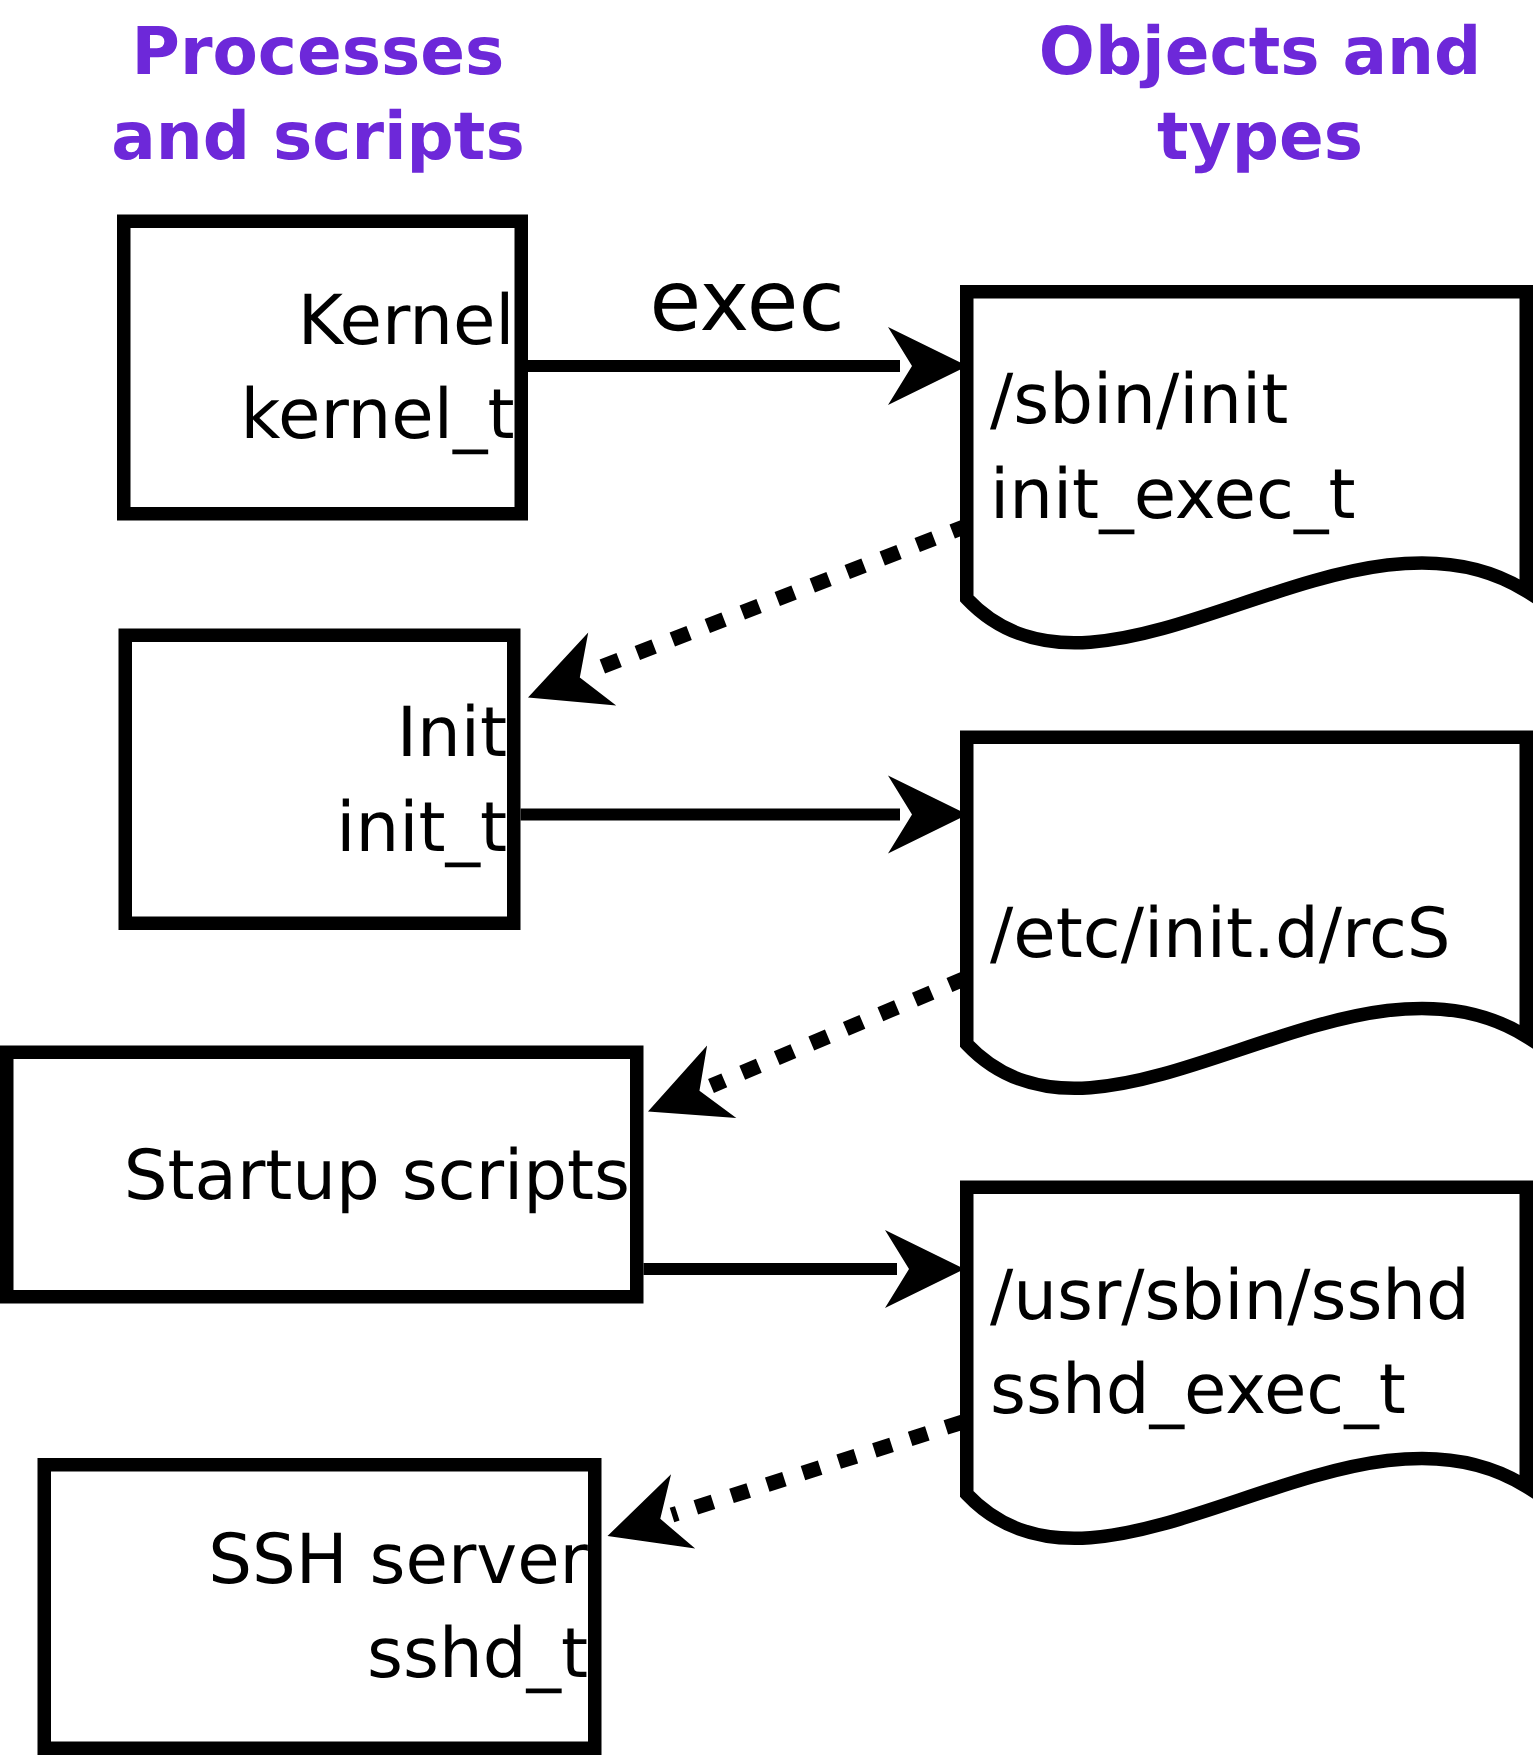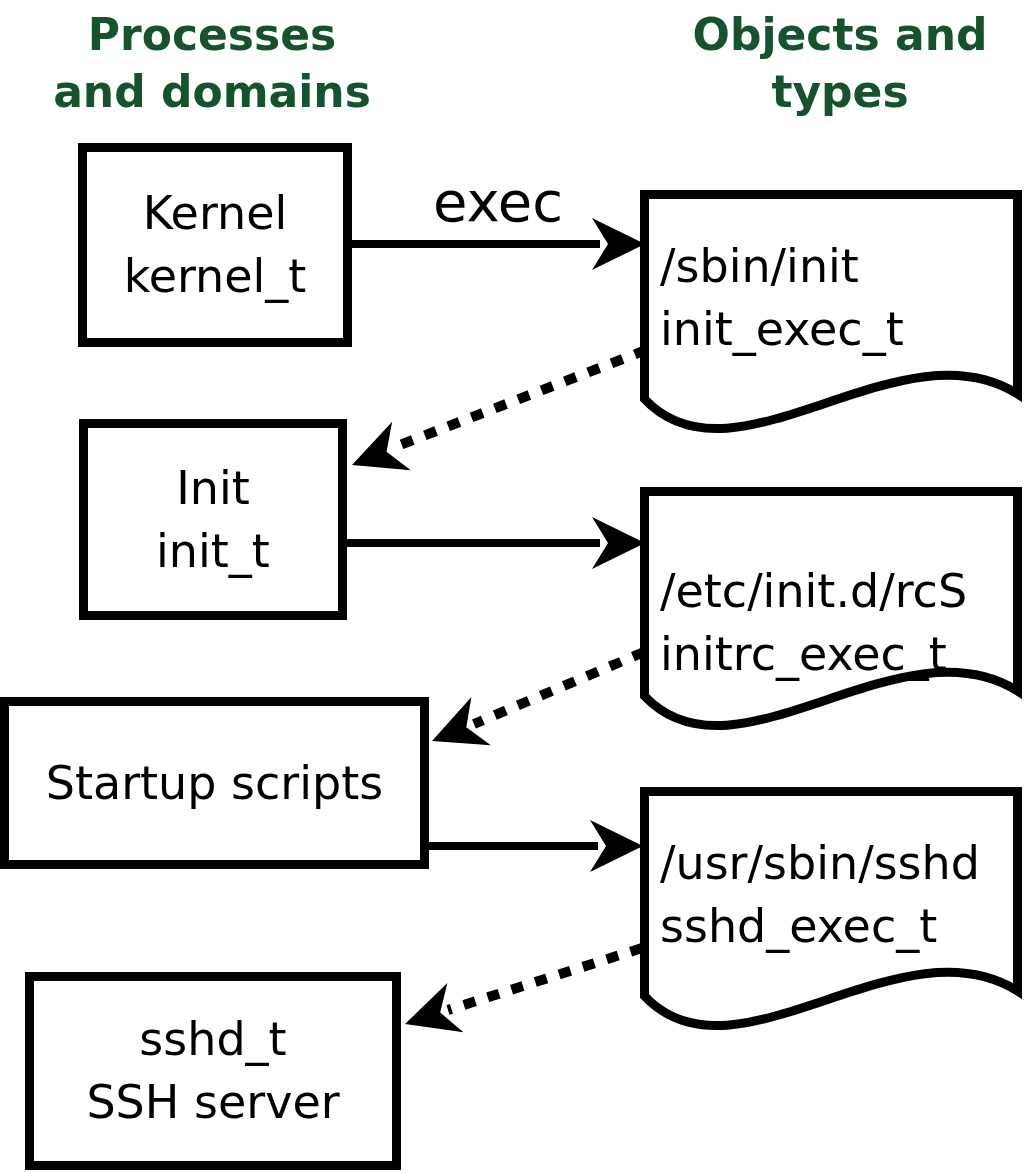--- a/index.html
+++ b/index.html
@@ -20,30 +20,30 @@
     position: absolute;
     left: 0;
     top: 0;
   }
   .col-header {
     position: absolute;
     text-align: center;
     font-weight: bold;
     font-size: 44px;
     line-height: 57px;
-    color: #14532d;
+    color: #6d28d9;
   }
   .process-box {
     position: absolute;
     box-sizing: border-box;
     border: 9px solid #000;
     background: #fff;
     display: flex;
     flex-direction: column;
-    align-items: center;
+    align-items: flex-end;
     justify-content: center;
     font-size: 46px;
     line-height: 63px;
     text-align: center;
   }
   .doc-text {
     position: absolute;
     display: flex;
     flex-direction: column;
     align-items: flex-start;
@@ -99,50 +99,49 @@
       <polygon points="0,0 -53,-26 -37,0 -53,26" transform="translate(432,741) rotate(158)" fill="#000"></polygon>
     </g>
     <g>
       <line x1="642" y1="948" x2="448" y2="1010" stroke="#000" stroke-width="10" stroke-dasharray="12 13"></line>
       <polygon points="0,0 -53,-26 -37,0 -53,26" transform="translate(405,1024) rotate(162)" fill="#000"></polygon>
     </g>
   </svg>
 
   <div class="col-header" style="left:12px; top:6px; width:400px;">
     <div>Processes</div>
-    <div>and domains</div>
+    <div>and scripts</div>
   </div>
   <div class="col-header" style="left:645px; top:6px; width:390px;">
     <div>Objects and</div>
     <div>types</div>
   </div>
 
   <div class="process-box" style="left:78px; top:143px; width:274px; height:204px;">
     <div>Kernel</div>
     <div>kernel_t</div>
   </div>
   <div class="process-box" style="left:79px; top:419px; width:268px; height:201px;">
     <div>Init</div>
     <div>init_t</div>
   </div>
   <div class="process-box" style="left:0px; top:697px; width:429px; height:172px;">
     <div>Startup scripts</div>
   </div>
   <div class="process-box" style="left:25px; top:972px; width:376px; height:198px;">
+    <div>SSH server</div>
     <div>sshd_t</div>
-    <div>SSH server</div>
   </div>
 
   <div class="doc-text" style="left:660px; top:200px; width:348px; height:195px;">
     <div>/sbin/init</div>
     <div>init_exec_t</div>
   </div>
   <div class="doc-text" style="left:660px; top:497px; width:348px; height:195px;margin-top:28px;">
     <div>/etc/init.d/rcS</div>
-    <div>initrc_exec_t</div>
   </div>
   <div class="doc-text" style="left:660px; top:797px; width:348px; height:195px;">
     <div>/usr/sbin/sshd</div>
     <div>sshd_exec_t</div>
   </div>
 
   <div class="edge-label" style="left:418px; top:178px; width:160px;">exec</div>
 
 </div>
 

